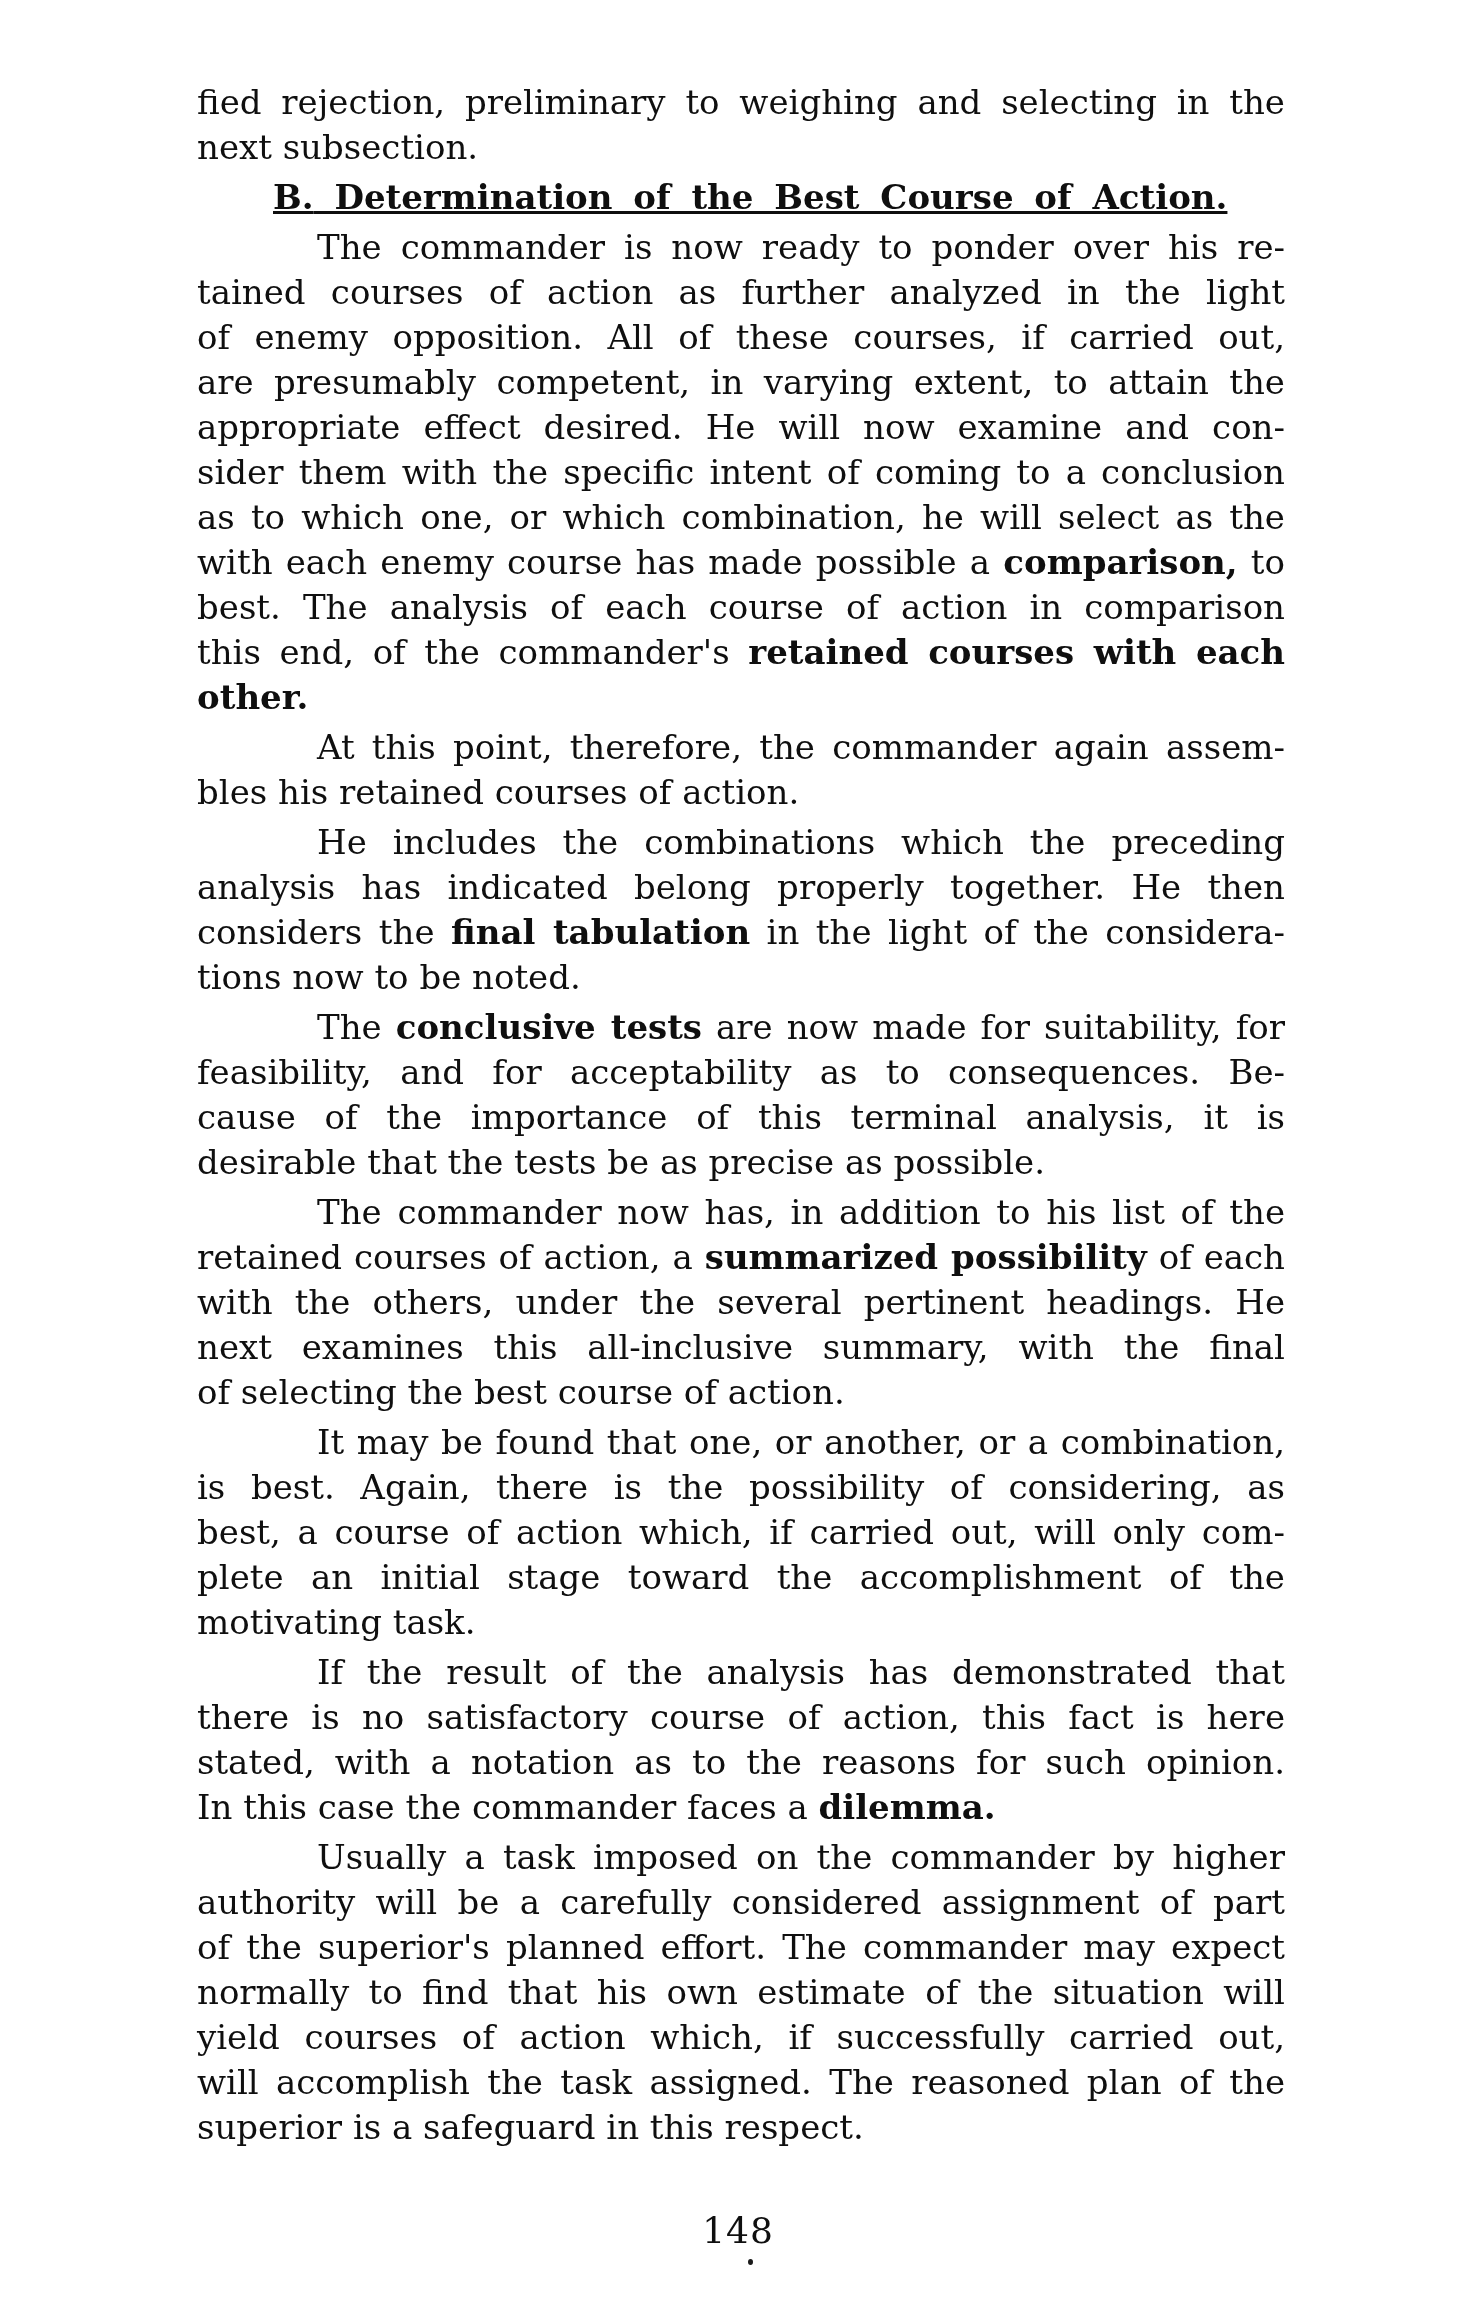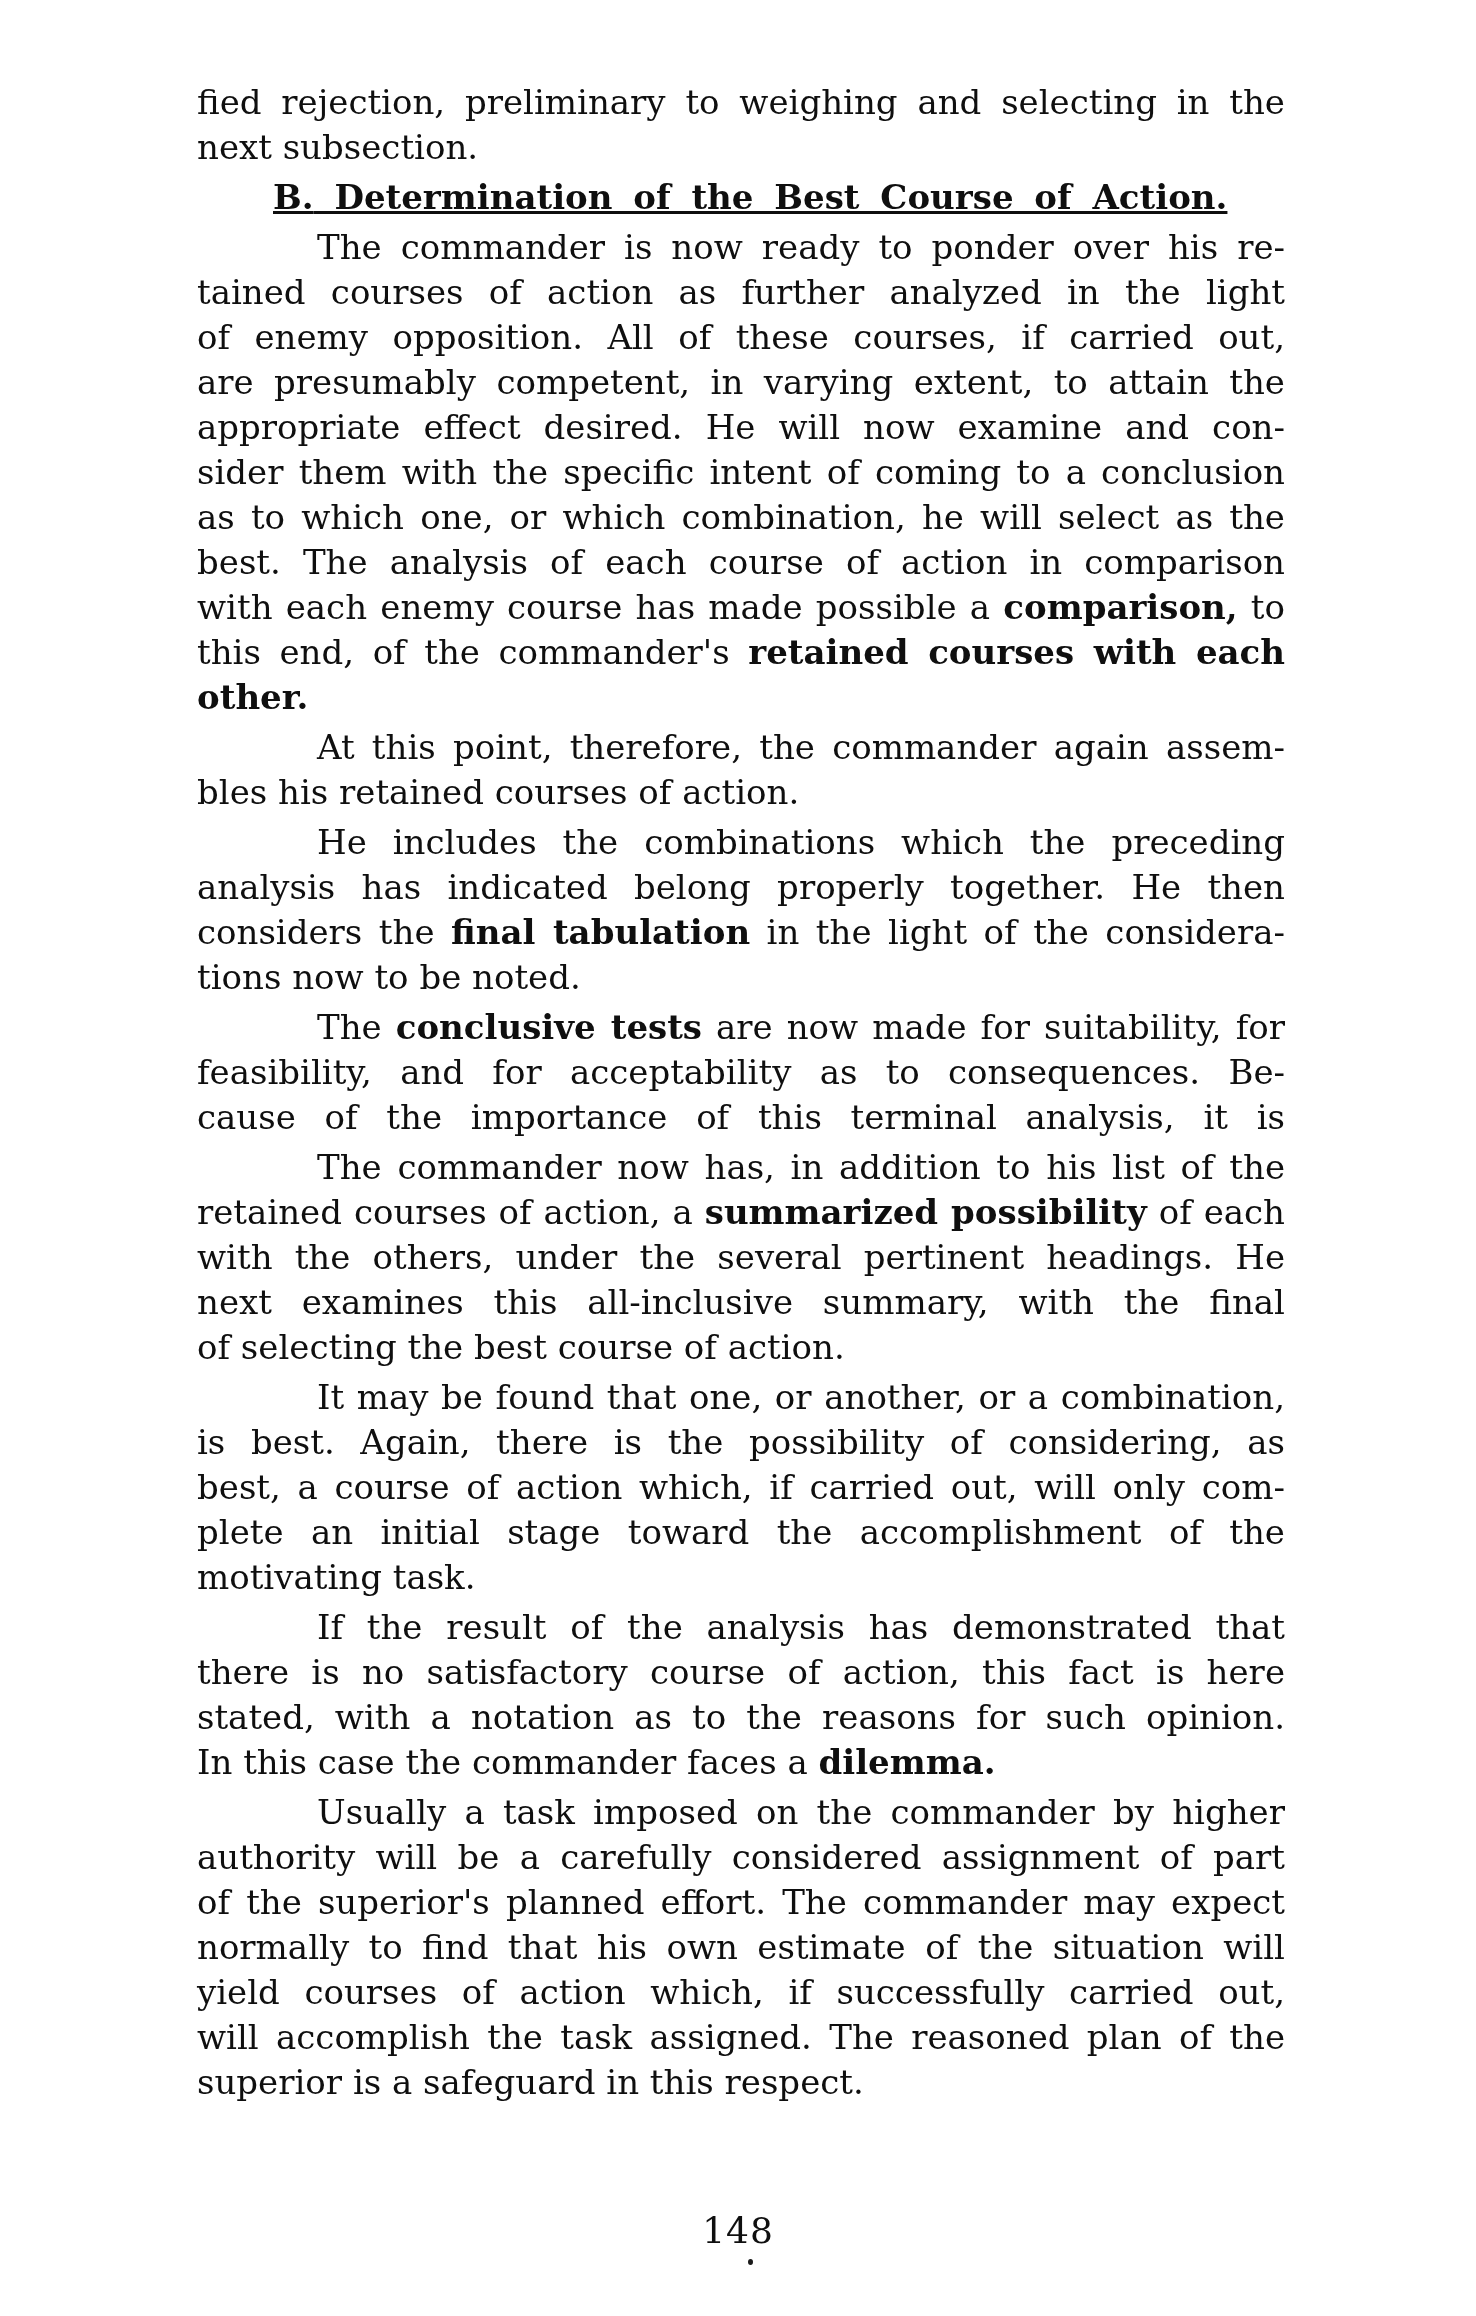--- a/index.html
+++ b/index.html
@@ -74,39 +74,40 @@
         <div class="line last"><span class="bold">B.</span><span class="bold"> Determination of the Best Course of Action.</span></div>
       </div>
       <div class="para body">
         <div class="line indent"><span class="reg">The commander is now ready to ponder over his re-</span></div>
         <div class="line"><span class="reg">tained courses of action as further analyzed in the light</span></div>
         <div class="line"><span class="reg">of enemy opposition. All of these courses, if carried out,</span></div>
         <div class="line"><span class="reg">are presumably competent, in varying extent, to attain the</span></div>
         <div class="line"><span class="reg">appropriate effect desired. He will now examine and con-</span></div>
         <div class="line"><span class="reg">sider them with the specific intent of coming to a conclusion</span></div>
         <div class="line"><span class="reg">as to which one, or which combination, he will select as the</span></div>
+        <div class="line"><span class="reg">with each enemy course has made possible a </span><span class="bold">comparison,</span><span class="reg"> to</span></div>
         <div class="line"><span class="reg">best. The analysis of each course of action in comparison</span></div>
-        <div class="line"><span class="reg">with each enemy course has made possible a </span><span class="bold">comparison,</span><span class="reg"> to</span></div>
         <div class="line"><span class="reg">this end, of the commander's </span><span class="bold">retained courses with each</span></div>
         <div class="line last"><span class="bold">other.</span></div>
       </div>
       <div class="para body">
         <div class="line indent"><span class="reg">At this point, therefore, the commander again assem-</span></div>
         <div class="line last"><span class="reg">bles his retained courses of action.</span></div>
       </div>
       <div class="para body">
         <div class="line indent"><span class="reg">He includes the combinations which the preceding</span></div>
         <div class="line"><span class="reg">analysis has indicated belong properly together. He then</span></div>
         <div class="line"><span class="reg">considers the </span><span class="bold">final tabulation</span><span class="reg"> in the light of the considera-</span></div>
         <div class="line last"><span class="reg">tions now to be noted.</span></div>
       </div>
       <div class="para body">
         <div class="line indent"><span class="reg">The </span><span class="bold">conclusive tests</span><span class="reg"> are now made for suitability, for</span></div>
         <div class="line"><span class="reg">feasibility, and for acceptability as to consequences. Be-</span></div>
         <div class="line"><span class="reg">cause of the importance of this terminal analysis, it is</span></div>
+        <div class="line last"><span class="reg">desirable that the tests be as precise as possible.</span></div>
       </div>
       <div class="para body">
         <div class="line indent"><span class="reg">The commander now has, in addition to his list of the</span></div>
         <div class="line"><span class="reg">retained courses of action, a </span><span class="bold">summarized possibility</span><span class="reg"> of each</span></div>
         <div class="line"><span class="reg">with the others, under the several pertinent headings. He</span></div>
         <div class="line"><span class="reg">next examines this all-inclusive summary, with the final</span></div>
         <div class="line last"><span class="reg">of selecting the best course of action.</span></div>
       </div>
       <div class="para body">
         <div class="line indent"><span class="reg">It may be found that one, or another, or a combination,</span></div>

